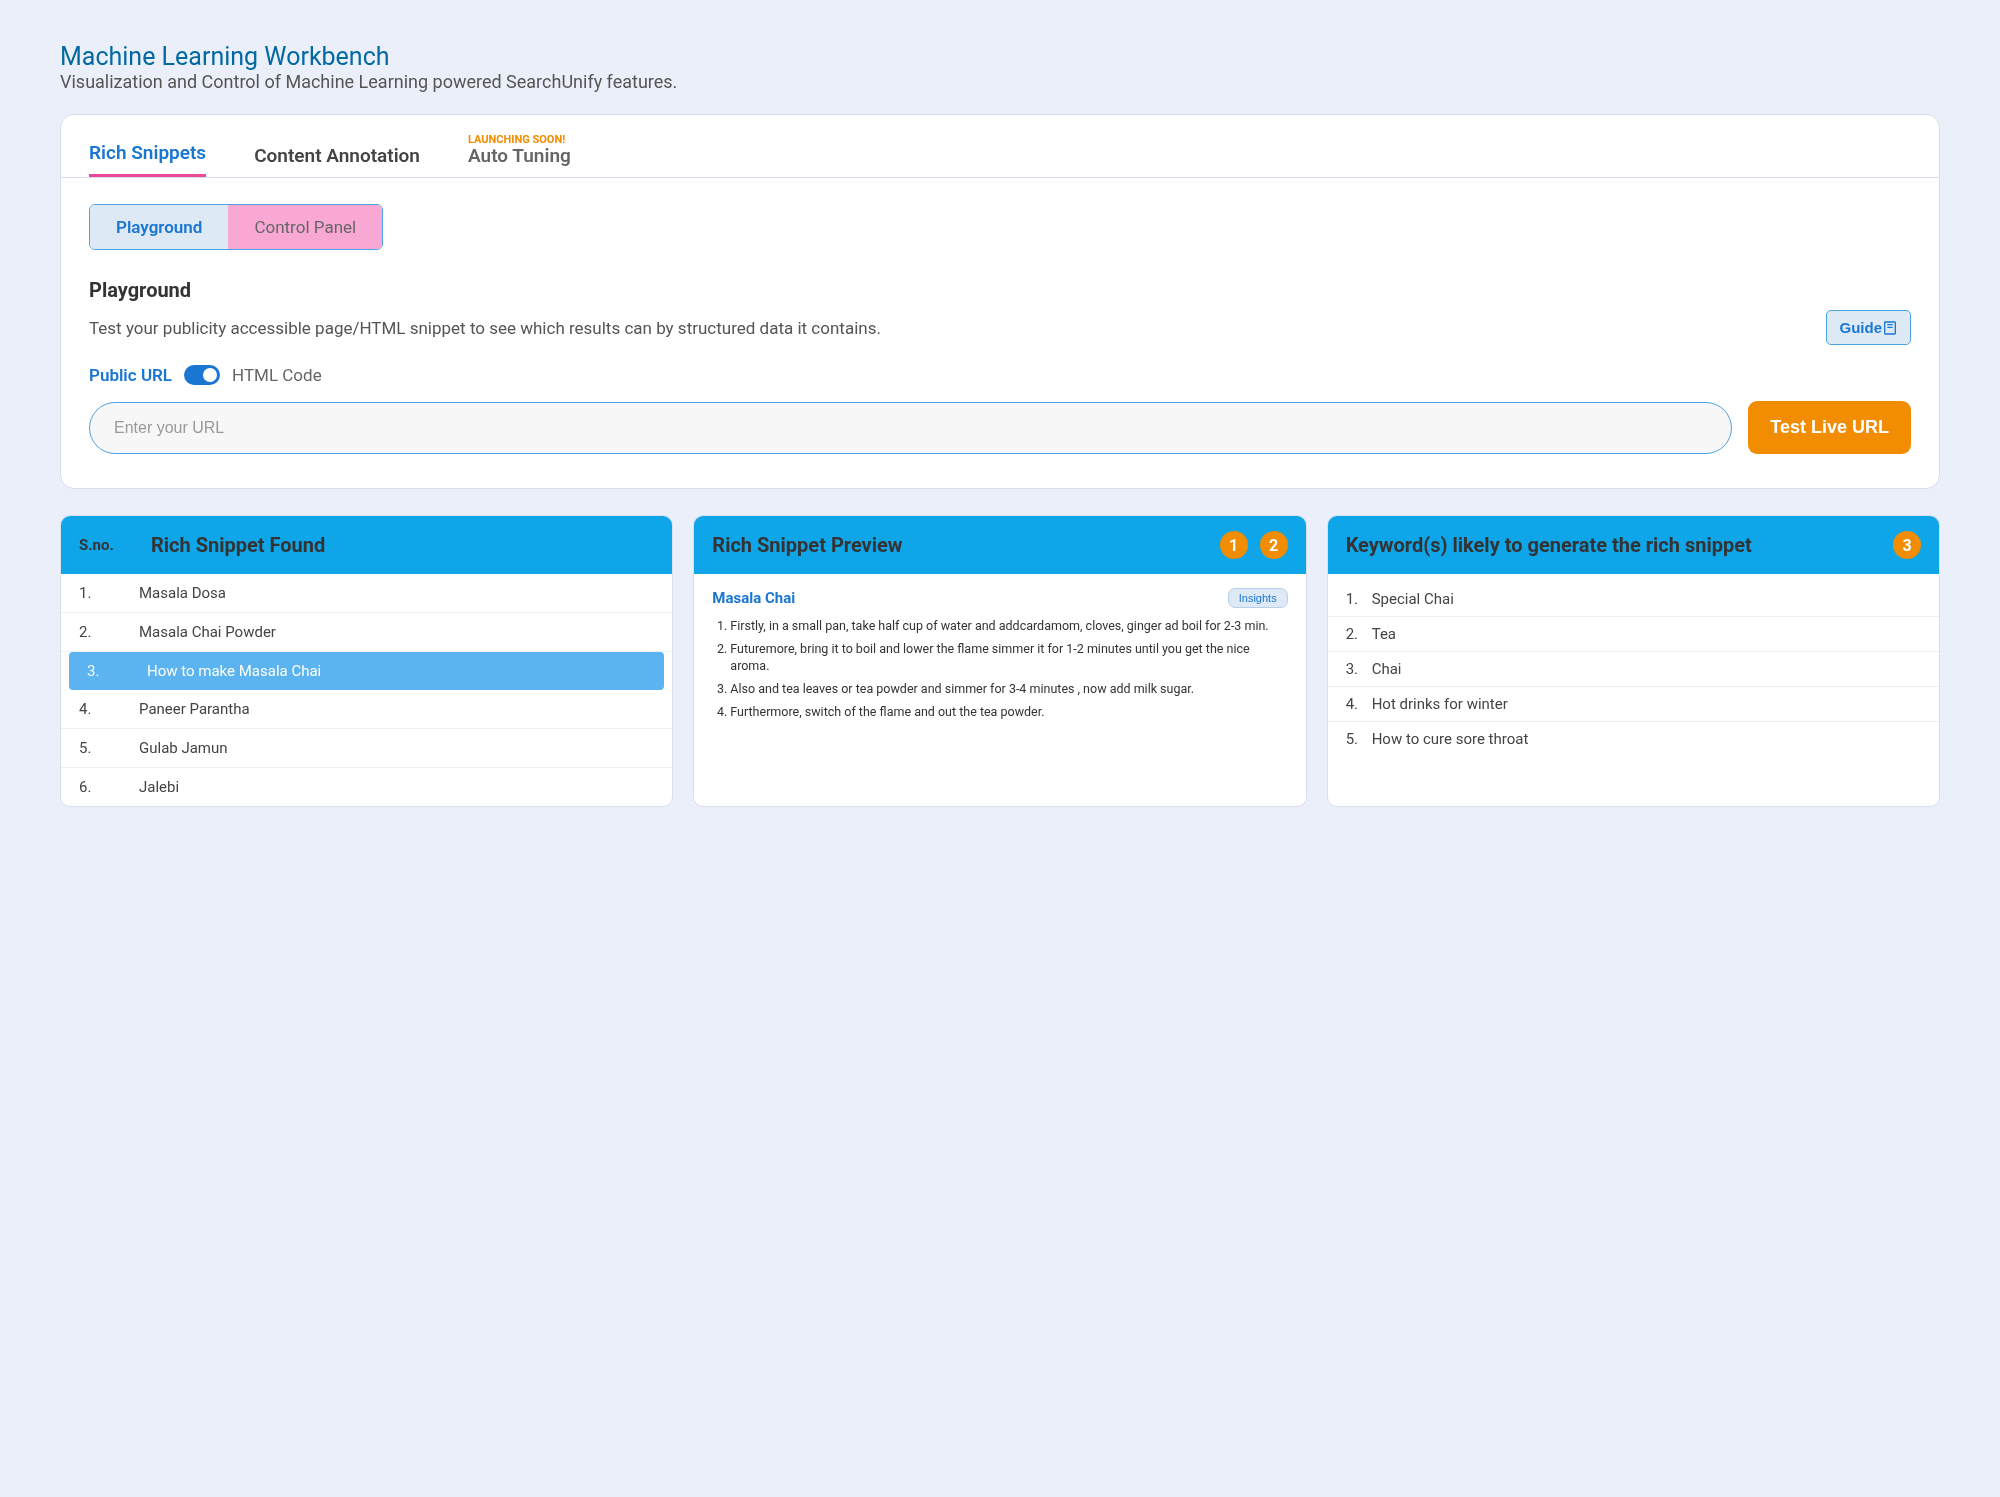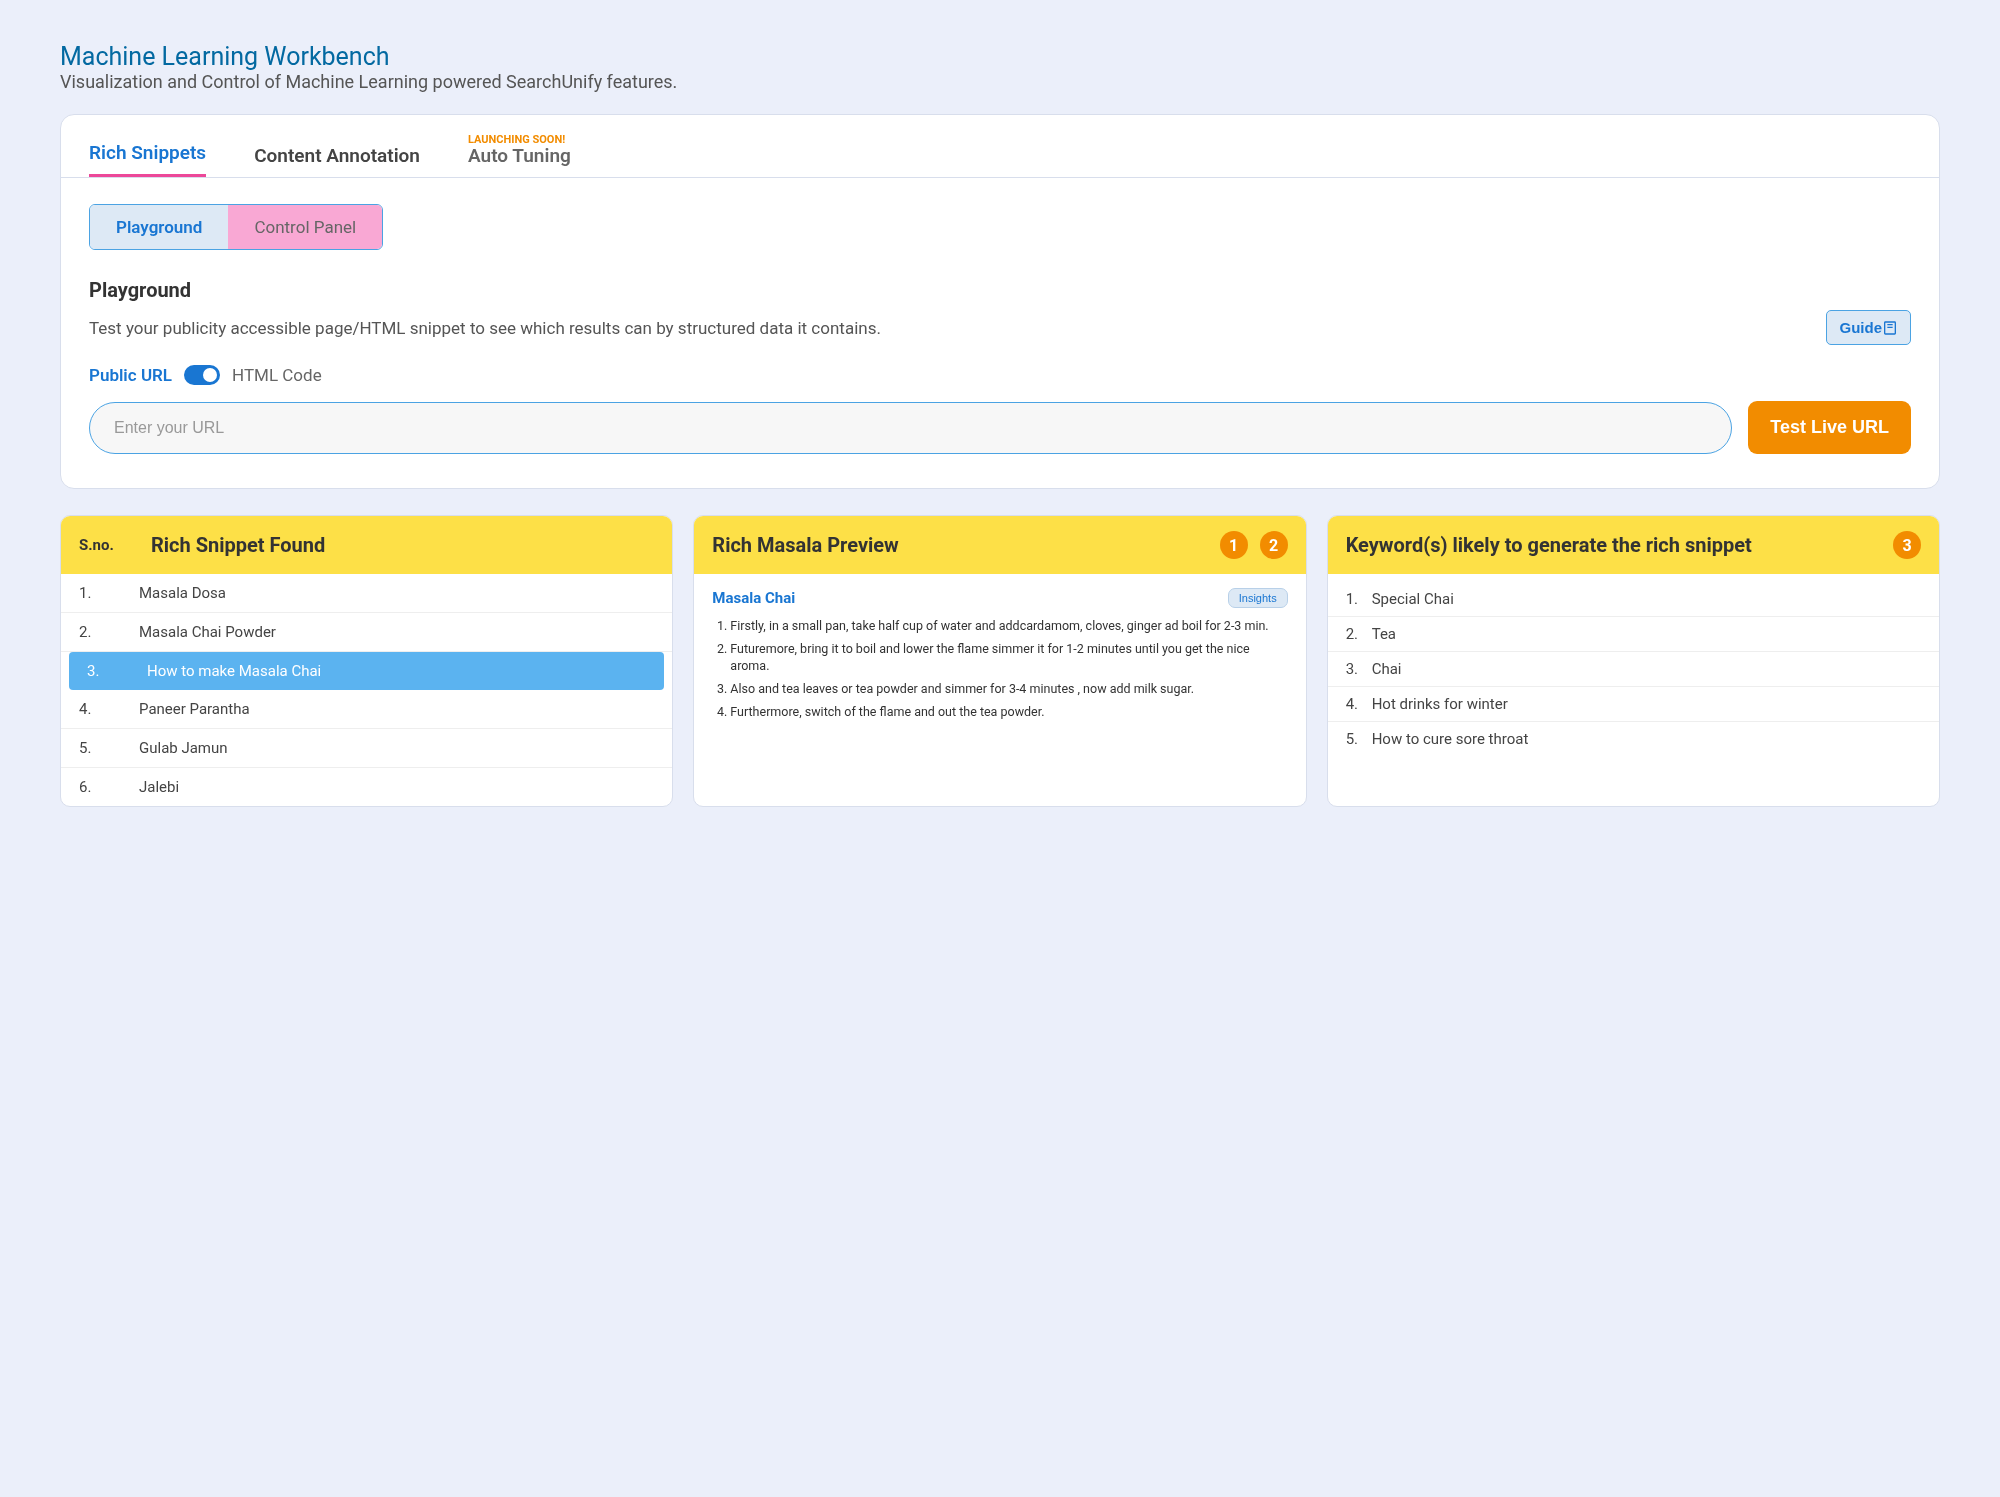--- a/index.html
+++ b/index.html
@@ -162,21 +162,21 @@
     margin-top: 26px;
   }
   .result-card {
     flex: 1;
     background: #fff;
     border: 1px solid #D8DEEC;
     border-radius: 10px;
     overflow: hidden;
   }
   .result-header {
-    background: #fde047;
+    background: #0ea5e9;
     padding: 14px 18px;
     display: flex;
     align-items: center;
     gap: 12px;
     min-height: 58px;
   }
   .result-header .title {
     font-size: 20px;
     font-weight: 700;
     color: #333;
@@ -336,21 +336,21 @@
         </div>
         <div class="snippet-row">
           <span class="sno">6.</span>
           <span>Jalebi</span>
         </div>
       </div>
   </div>
 
   <div class="result-card">
     <div class="result-header">
-      <span class="title">Rich Masala Preview</span>
+      <span class="title">Rich Snippet Preview</span>
       <span class="num-badge">1</span>
       <span class="num-badge">2</span>
     </div>
     <div class="preview-body">
       <div class="preview-title-row">
         <span class="preview-title">Masala Chai</span>
         <button class="insights-btn">Insights</button>
       </div>
       <ol class="preview-steps" id="preview-steps">
           <li>Firstly, in a small pan, take half cup of water and addcardamom, cloves, ginger ad boil for 2-3 min.</li>

